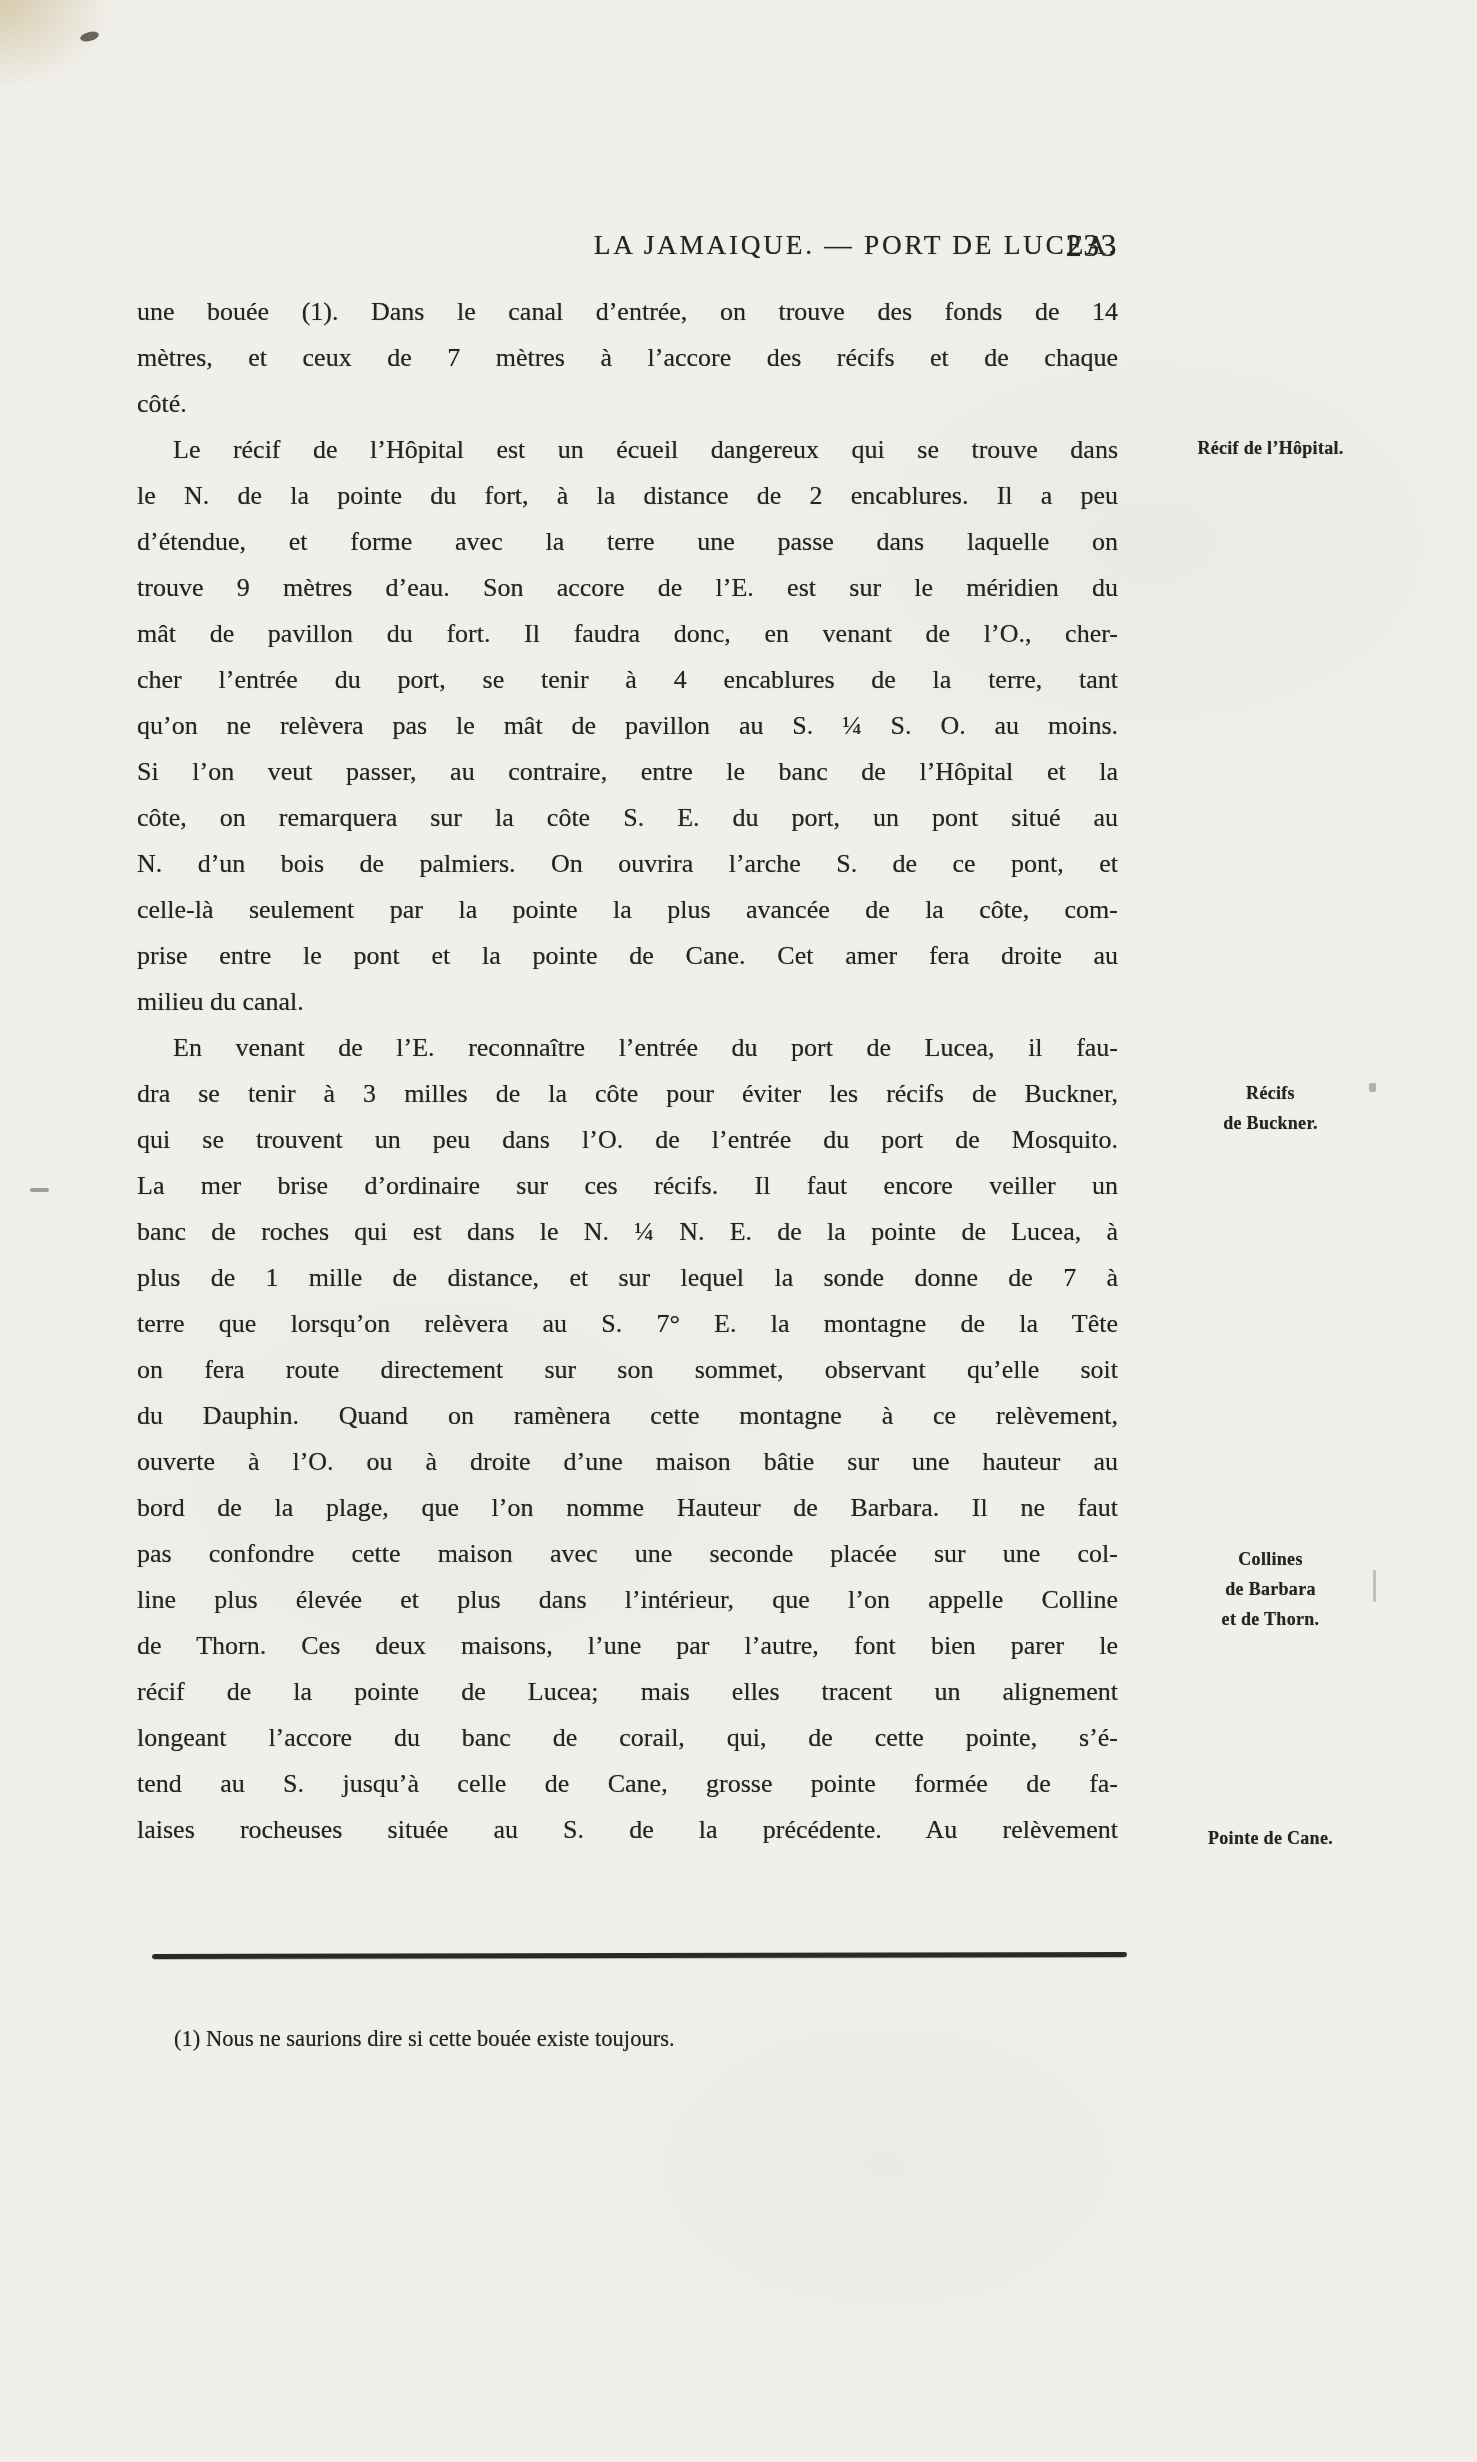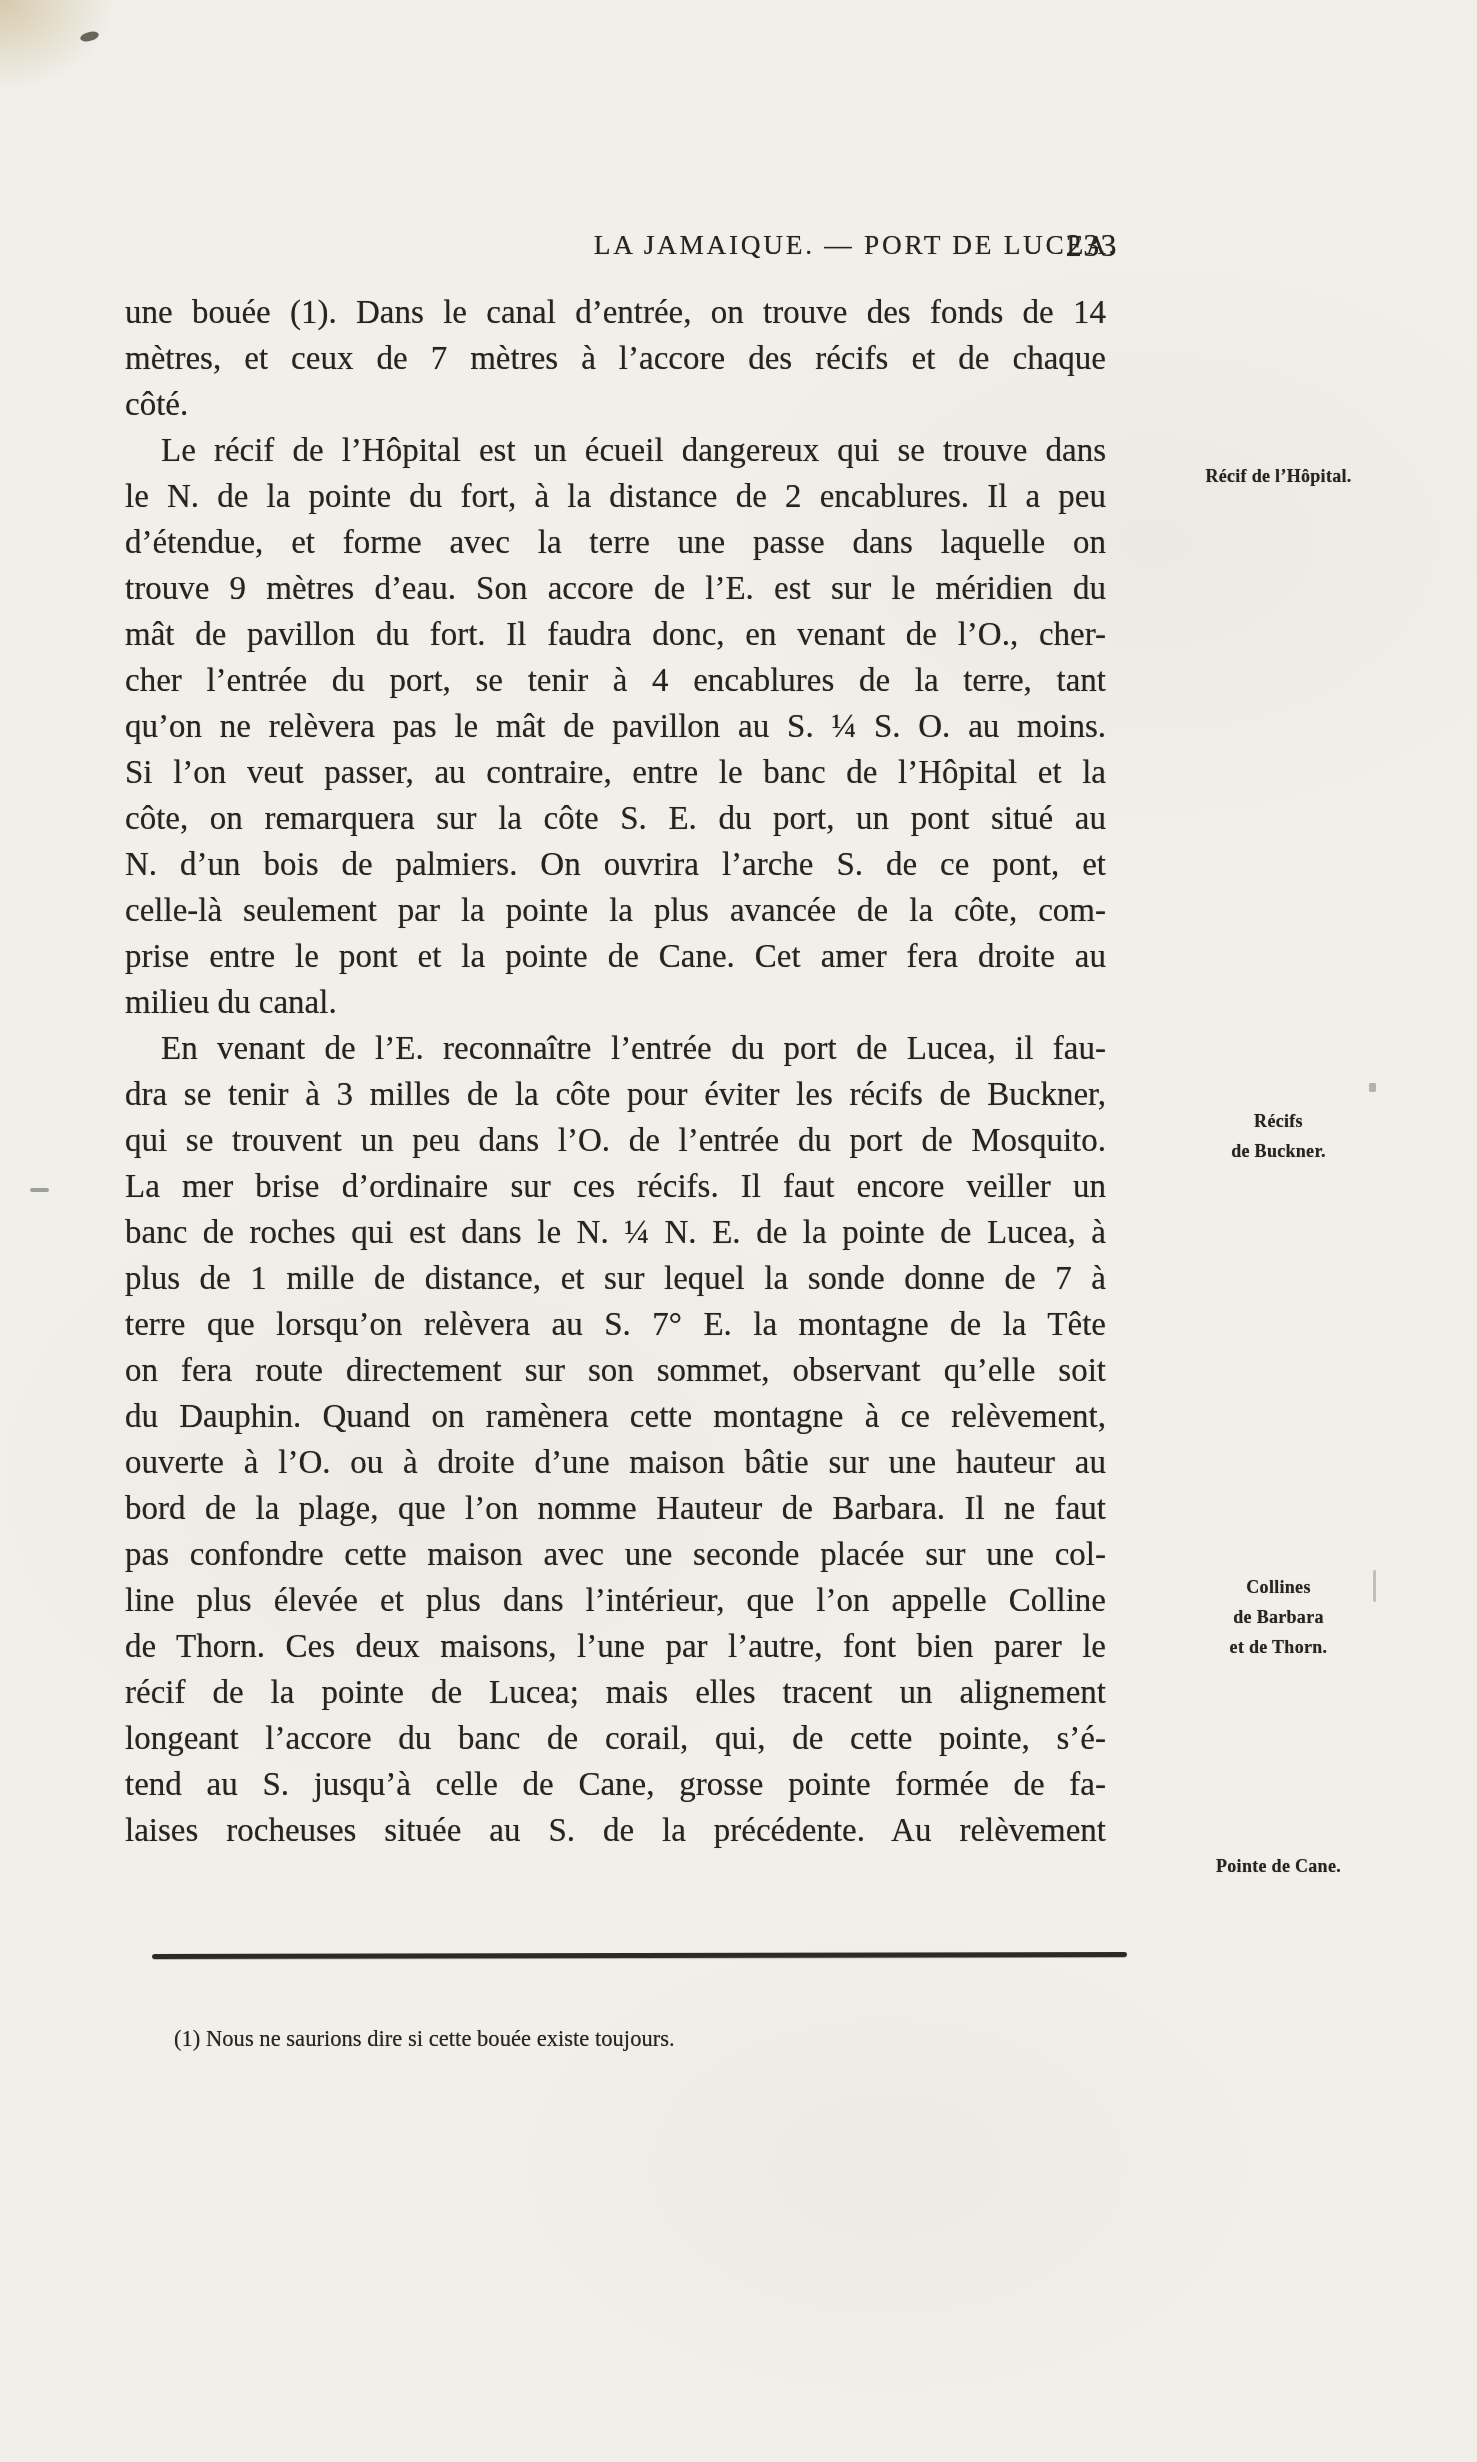--- a/index.html
+++ b/index.html
@@ -32,41 +32,40 @@
     white-space: nowrap;
   }
   .page-number {
     position: absolute; right: 0; top: -2.7px;
     font-size: 32px; letter-spacing: 1.4px;
   }
 
   
   .body-text {
     position: absolute;
-    left: 125px; top: 289px; width: 981px;
-    font-size: 33px; line-height: 46px;
+    left: 137px; top: 289px; width: 981px;
+    font-size: 26px; line-height: 46px;
   }
   .paragraph { margin: 0; }
   .line {
     text-align: justify;
     text-align-last: justify;
     white-space: normal;
   }
   .line.no-justify { text-align: center; text-align-last: left; }
   .line.indent { text-indent: 36px; }
 
   
   .margin-notes { position: absolute; left: 1130px; top: 0; width: 281px; }
   .margin-note {
-    position: absolute; left: 8px; width: 100%;
+    position: absolute; left: 0; width: 100%;
     text-align: center;
     font-size: 18px; line-height: 30px;
     font-weight: bold;
     letter-spacing: 0.3px;
-    margin-top: 28px;
   }
   .margin-note.note-1 { top: 433px; }
   .margin-note.note-2 { top: 1078px; }
   .margin-note.note-3 { top: 1544px; }
   .margin-note.note-4 { top: 1823px; }
 
   
   .footnote-rule {
     position: absolute; left: 152px; top: 1953px;
     width: 975px; height: 4.8px;

